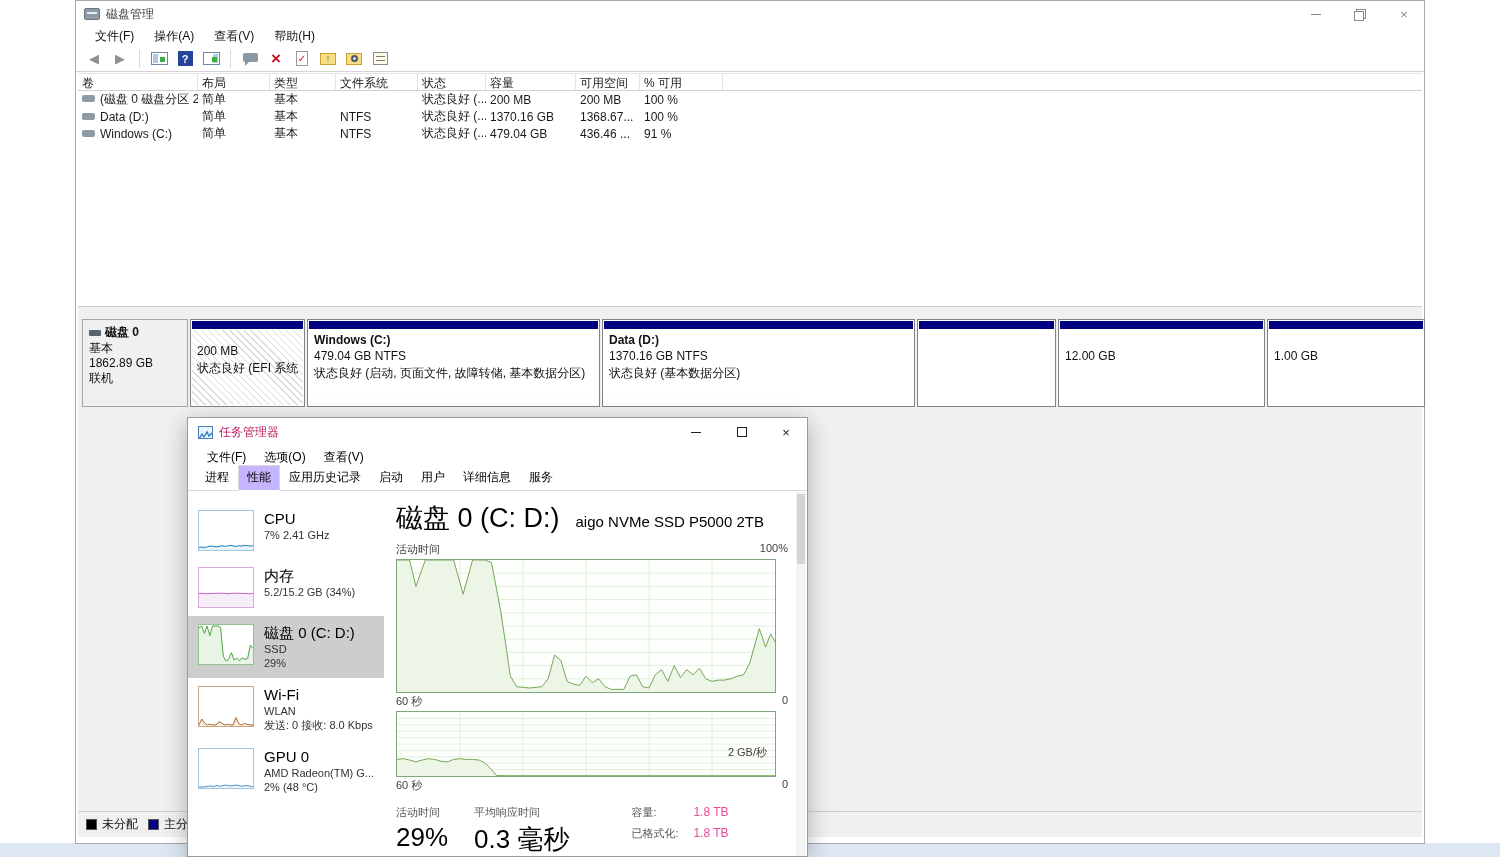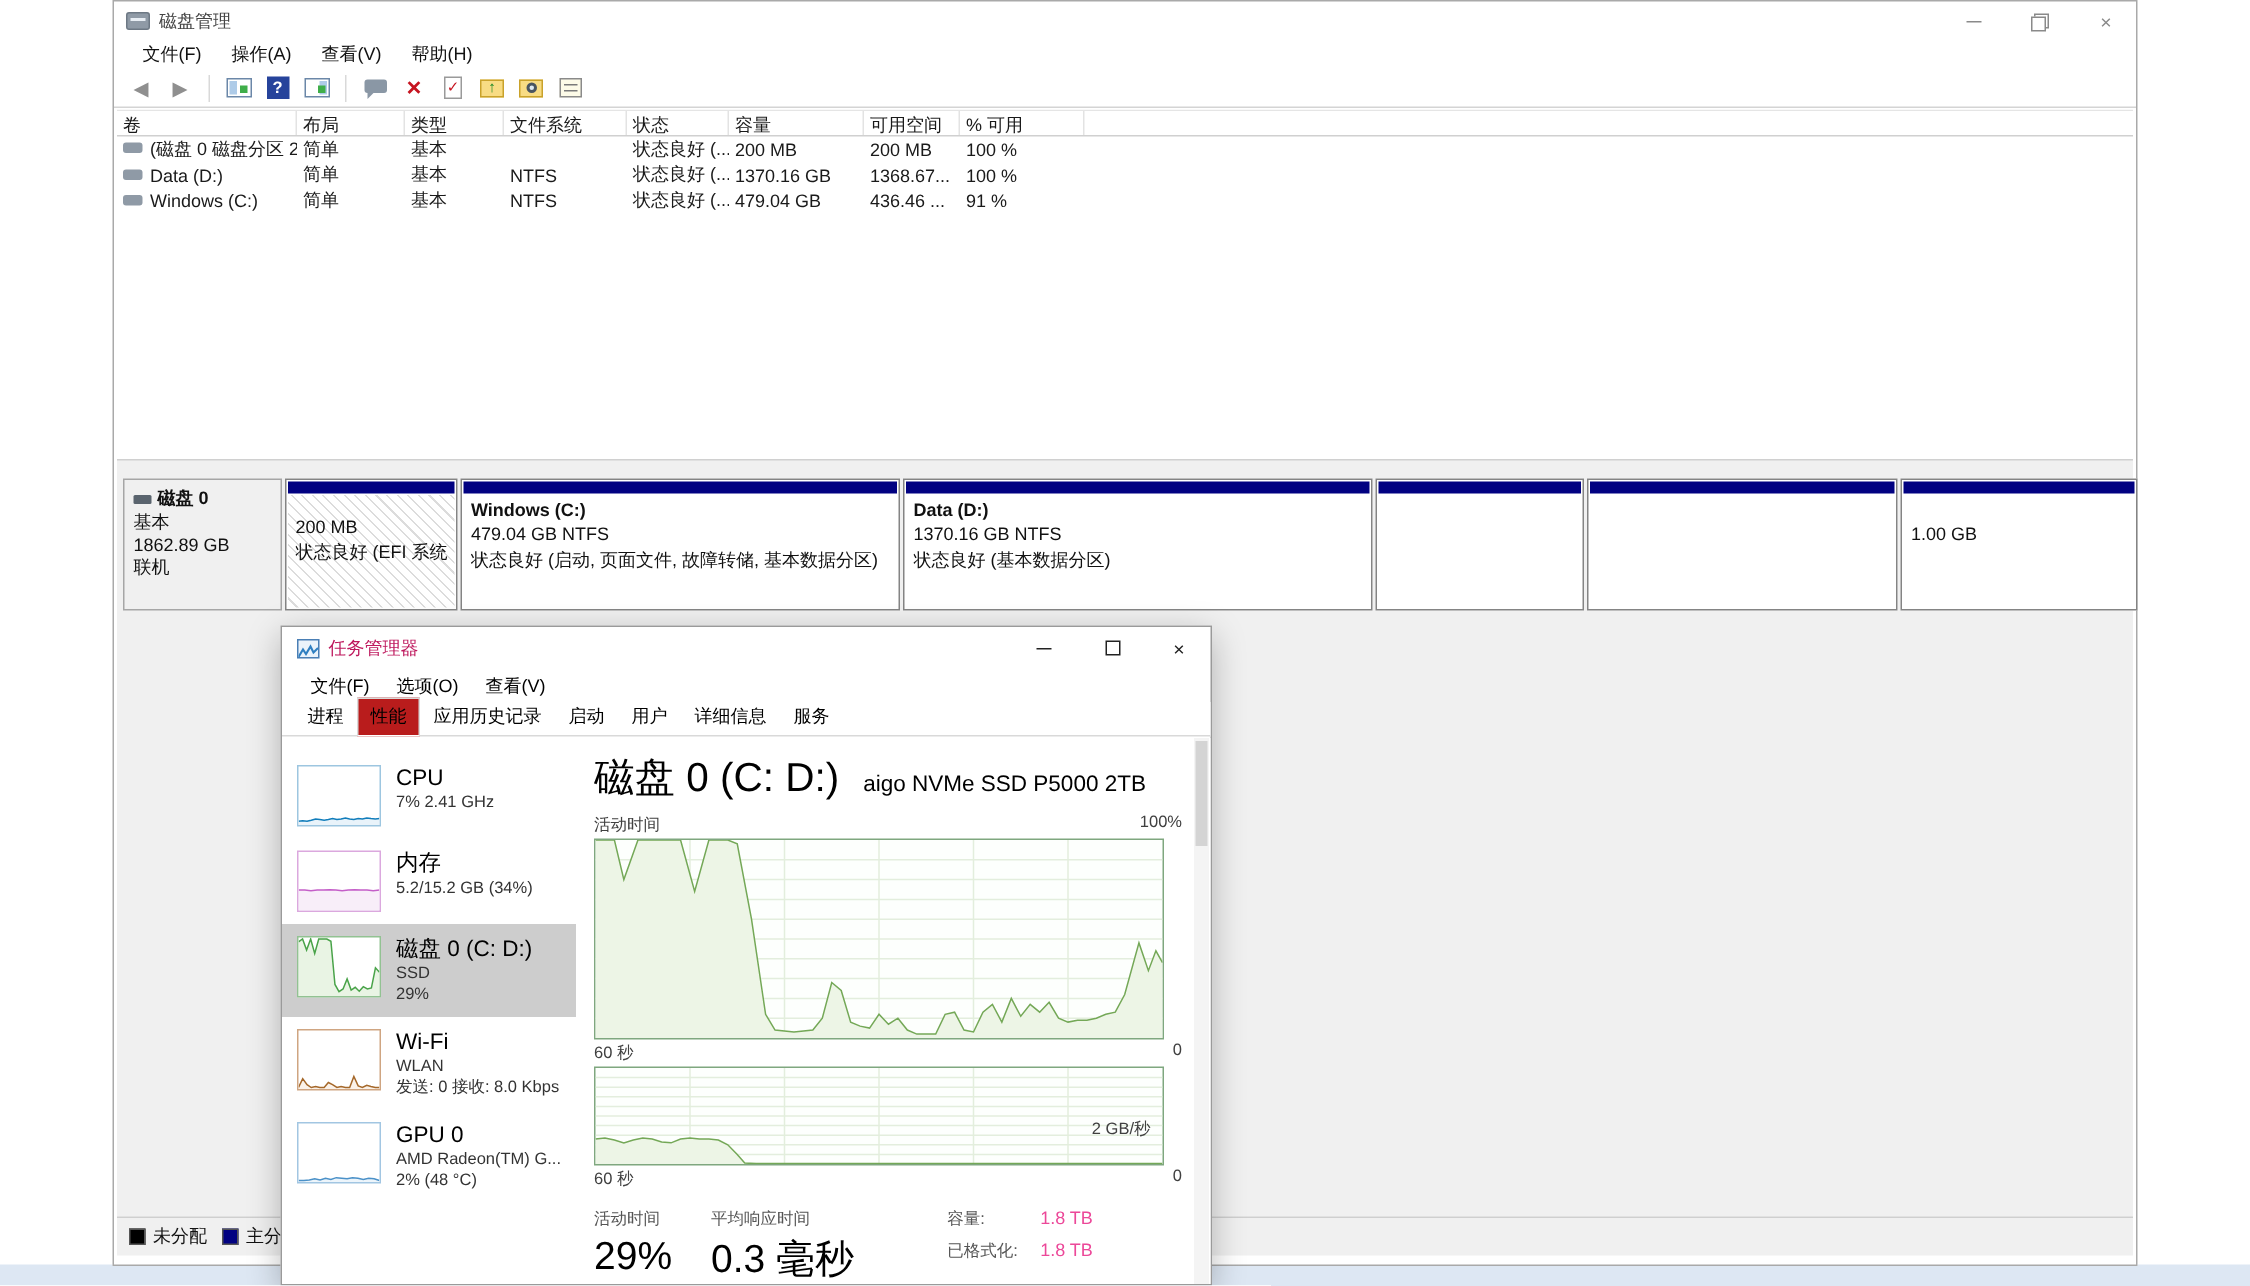--- a/index.html
+++ b/index.html
@@ -92,21 +92,21 @@
   .tm-titlebar { height:28px; display:flex; align-items:center; padding-left:10px; position:relative; }
   .tm-title { font-size:12px; color:#be185d; margin-left:6px; }
   .tm-controls { position:absolute; right:14px; top:0; height:28px; display:flex; align-items:center; gap:30px; }
   .tm-ctl { color:#222; font-size:13px; width:14px; text-align:center; }
   .tm-ctl-min::after { content:""; display:block; width:10px; height:1px; background:#222; }
   .tm-ctl-max { width:10px; height:10px; border:1px solid #222; }
   .tm-menubar { height:22px; display:flex; align-items:center; padding-left:10px; }
   .tm-menu-item { font-size:12px; color:#000; padding:2px 9px; }
   .tm-tabs { height:23px; display:flex; align-items:flex-end; padding-left:8px; border-bottom:1px solid #d9d9d9; background:#fff; }
   .tm-tab { font-size:12px; color:#000; padding:3px 8px 4px; border:1px solid transparent; margin-bottom:-1px; }
-  .tm-tab.selected { background:#b91c1c; border-color:#d9d9d9; border-bottom-color:#fff; }
+  .tm-tab.selected { background:#c4b5fd; border-color:#d9d9d9; border-bottom-color:#fff; }
   .tm-body { position:absolute; left:0; right:0; top:74px; bottom:0; background:#fff; }
   .tm-scrollbar { position:absolute; right:1px; top:0; bottom:0; width:10px; background:#f4f4f4; }
   .tm-scroll-thumb { position:absolute; left:1px; top:2px; width:8px; height:70px; background:#d4d4d4; }
 
   .tm-sidebar { position:absolute; left:0; top:10px; width:196px; }
   .side-item { display:flex; align-items:flex-start; padding:8px 8px 8px 10px; min-height:57px; }
   .side-item.selected { background:#cdcdcd; }
   .spark-box { width:56px; height:41px; background:#fff; border:1px solid #bbb; flex:none; overflow:hidden; }
   .side-text { margin-left:10px; overflow:hidden; }
   .side-title { font-size:15px; color:#000; line-height:18px; white-space:nowrap; }
@@ -286,20 +286,24 @@
             <div class="part-l3">状态良好 (基本数据分区)</div>
           </div>
         </div>
 
         <div class="part-box" style="width:139px">
           <div class="part-bar"></div>
         </div>
 
         <div class="part-box" style="width:207px">
           <div class="part-bar"></div>
+          <div class="part-body">
+            <div class="part-l1"></div>
+            <div class="part-l2">12.00 GB</div>
+          </div>
         </div>
 
         <div class="part-box" style="width:158px">
           <div class="part-bar"></div>
           <div class="part-body">
             <div class="part-l1"></div>
             <div class="part-l2">1.00 GB</div>
           </div>
         </div>
       </div>

